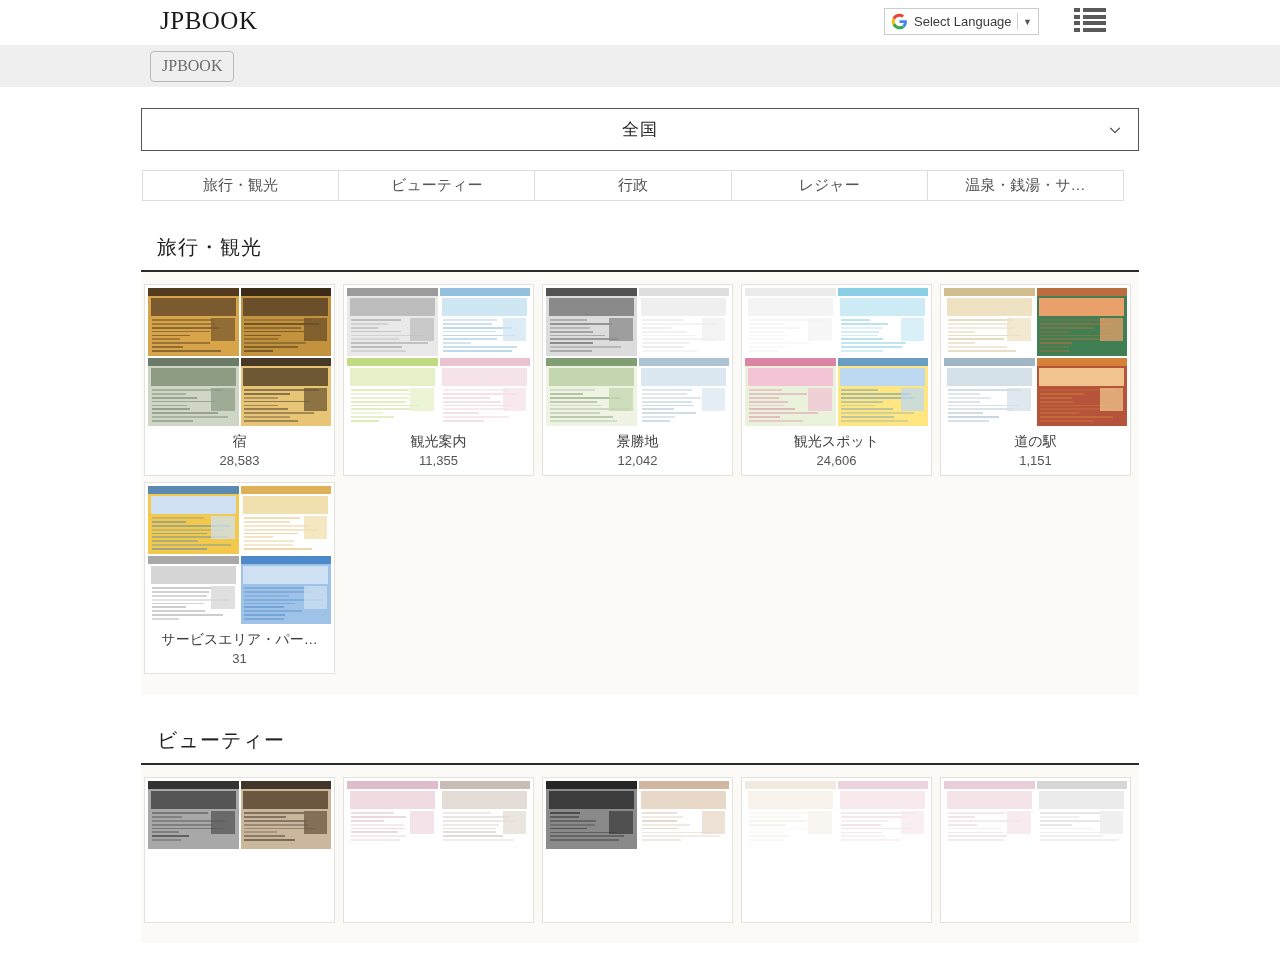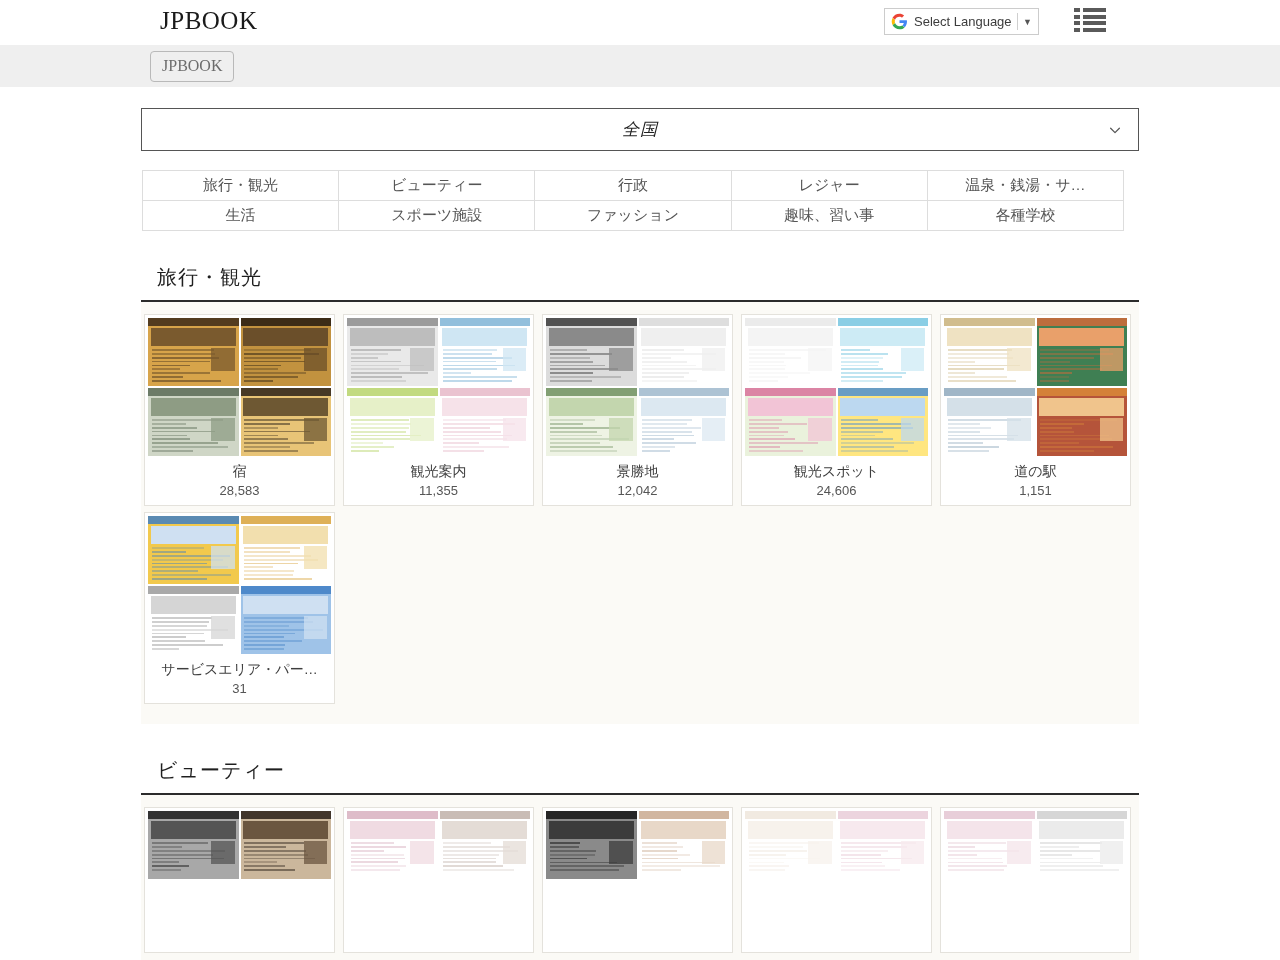--- a/index.html
+++ b/index.html
@@ -124,21 +124,20 @@
     position: relative;
     display: flex;
     align-items: center;
     justify-content: center;
     cursor: pointer;
   }
   .region-value {
     font-size: 17px;
     color: #1f1f1f;
     letter-spacing: 1px;
-    font-style: italic;
   }
   .region-caret {
     position: absolute;
     right: 16px;
     top: 50%;
     transform: translateY(-50%);
     width: 14px; height: 14px;
   }
 
   
@@ -296,27 +295,20 @@
 
     <table class="cat-table">
       <tbody>
           <tr>
             <td>旅行・観光</td>
             <td>ビューティー</td>
             <td>行政</td>
             <td>レジャー</td>
             <td>温泉・銭湯・サ…</td>
           </tr>
-          <tr>
-            <td>生活</td>
-            <td>スポーツ施設</td>
-            <td>ファッション</td>
-            <td>趣味、習い事</td>
-            <td>各種学校</td>
-          </tr>
         </tbody>
     </table>
 
     <div id="sections-root">
         <div class="section">
           <div class="section-head">
             <div class="section-title">旅行・観光</div>
           </div>
           <div class="card-strip">
             <div class="card">

